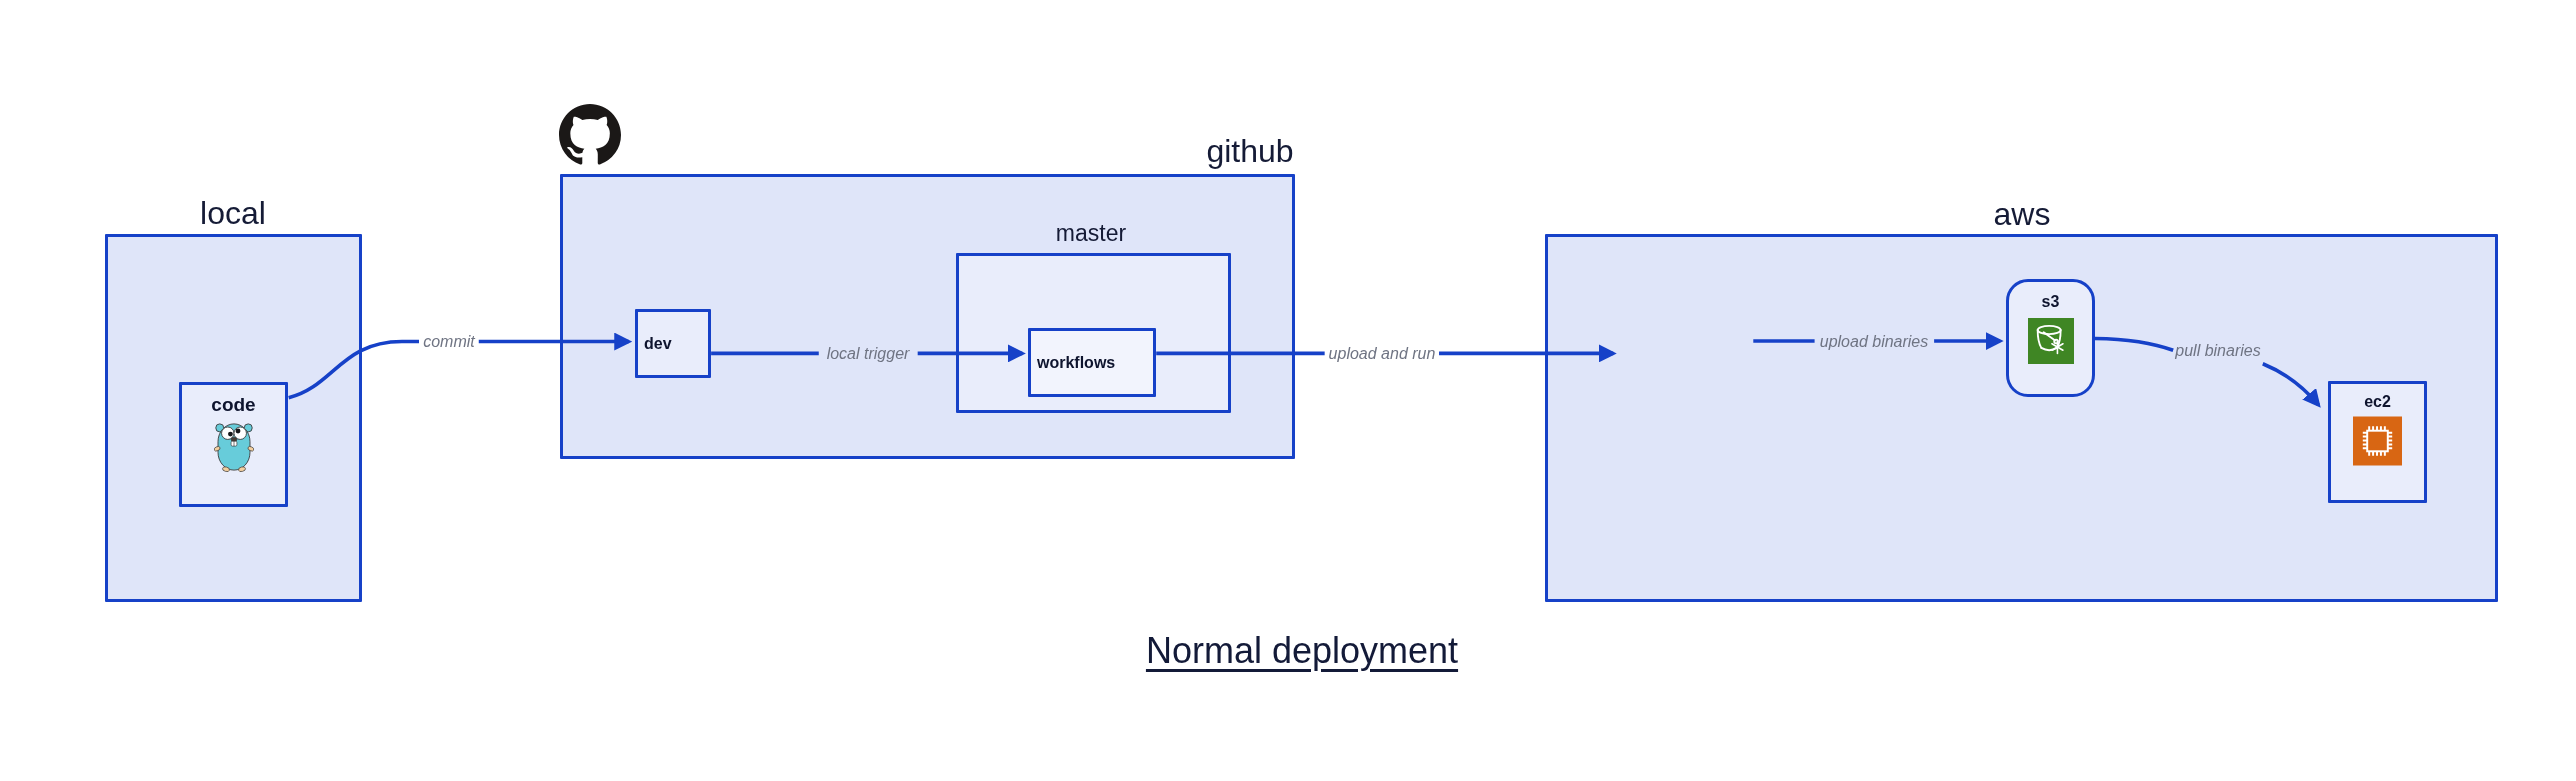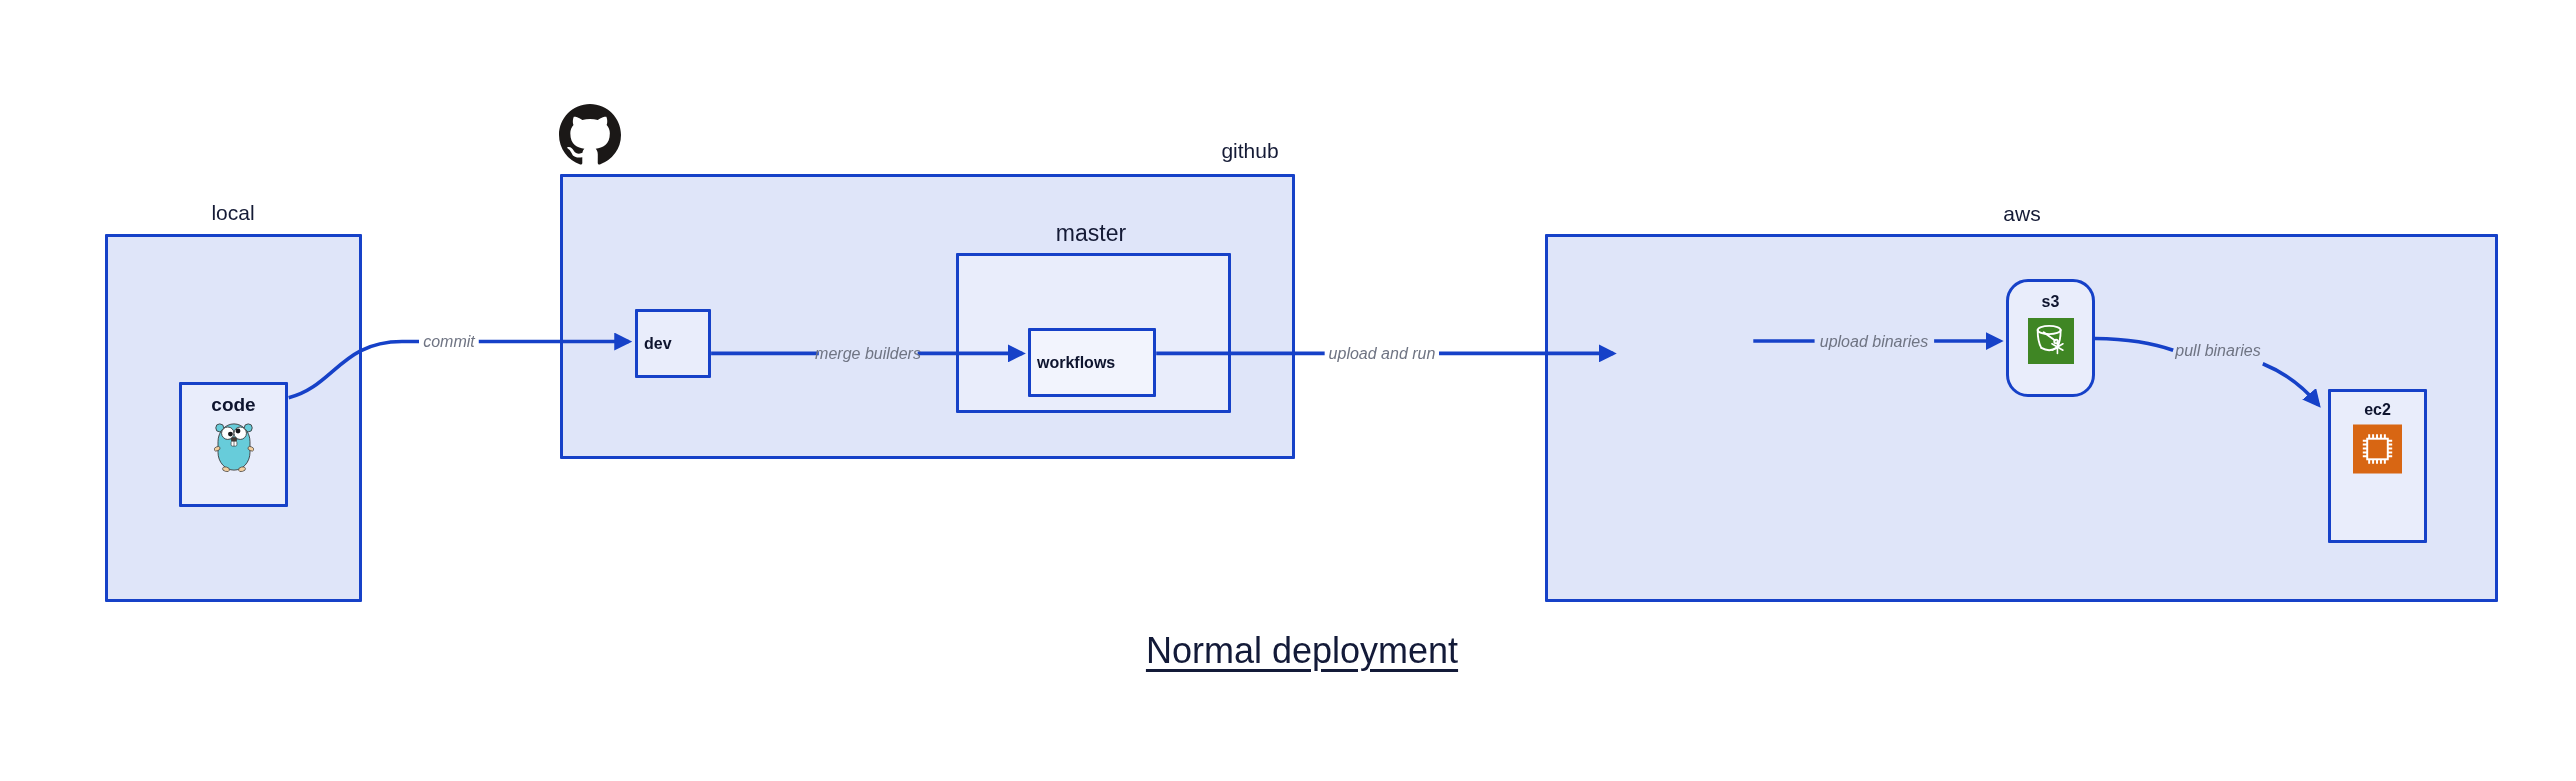--- a/index.html
+++ b/index.html
@@ -23,21 +23,21 @@
     border: 3.6px solid #1641c8;
     border-radius: 1px;
   }
   .group-box { background: #dfe5f9; z-index: 1; }
   .node-box  { background: #e9edfb; z-index: 2; }
   .inner-node-box { background: #f2f4fd; z-index: 3; }
   .caption {
     position: absolute;
     transform: translate(-50%, -50%);
     color: #151b36;
-    font-size: 21px;
+    font-size: 32px;
     white-space: nowrap;
     z-index: 4;
   }
   .node-label {
     display: block;
     text-align: center;
     font-weight: bold;
     color: #0e142e;
     font-size: 16px;
     white-space: nowrap;
@@ -155,21 +155,21 @@
         <circle cx="61" cy="51" r="4"></circle>
       </g>
       <g stroke="#ffffff" stroke-width="3.5" fill="none" stroke-linecap="round">
         <path d="M64 49 V77"></path>
         <path d="M52 56 L76 70"></path>
         <path d="M76 56 L52 70"></path>
       </g>
     </svg>
   </div>
 
-  <div class="box node-box" style="left:2328px; top:381px; width:99px; height:154px; z-index:2;margin-top:8px;">
+  <div class="box node-box" style="left:2328px; top:381px; width:99px; height:122px; z-index:2;">
     <div class="node-label" style="padding-top:8.8px;">ec2</div>
     <svg class="icon-wrap" width="49" height="50" viewBox="0 0 100 100" style="margin-top:5.2px;">
       <rect width="100" height="100" fill="#d86613"></rect>
       <g stroke="#ffffff" stroke-width="4" fill="none">
         <rect x="29" y="29" width="42" height="42"></rect>
         <path d="M33 20 V29 M41 20 V29 M49 20 V29 M57 20 V29 M65 20 V29"></path>
         <path d="M33 71 V80 M41 71 V80 M49 71 V80 M57 71 V80 M65 71 V80"></path>
         <path d="M20 33 H29 M20 41 H29 M20 49 H29 M20 57 H29 M20 65 H29"></path>
         <path d="M71 33 H80 M71 41 H80 M71 49 H80 M71 57 H80 M71 65 H80"></path>
       </g>
@@ -200,21 +200,21 @@
         <path d="M3754 662 L3882 662" marker-end="url(#arrow)"></path>
       </g>
       <g>
         <path d="M4066 657 C4130 658 4180 666 4218 680"></path>
         <path d="M4392 706 C4436 724 4470 750 4500 786" marker-end="url(#arrow)"></path>
       </g>
     </g>
   </svg>
 
   <div class="edge-label" style="left:449px;  top:342px;">commit</div>
-  <div class="edge-label" style="left:868px; top:354px;">merge builders</div>
+  <div class="edge-label" style="left:868px; top:354px;">local trigger</div>
   <div class="edge-label" style="left:1382px; top:354px;">upload and run</div>
   <div class="edge-label" style="left:1874px; top:342px;">upload binaries</div>
   <div class="edge-label" style="left:2218px; top:351px;">pull binaries</div>
 
   <div id="title">Normal deployment</div>
 
 </div>
 
 
 </body></html>

